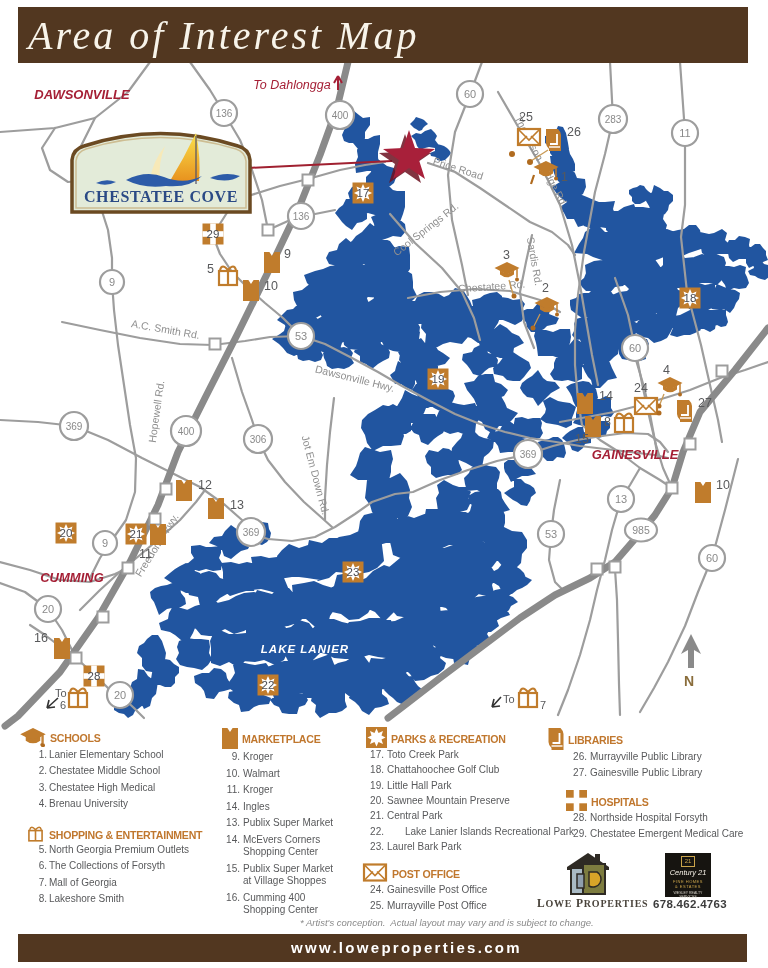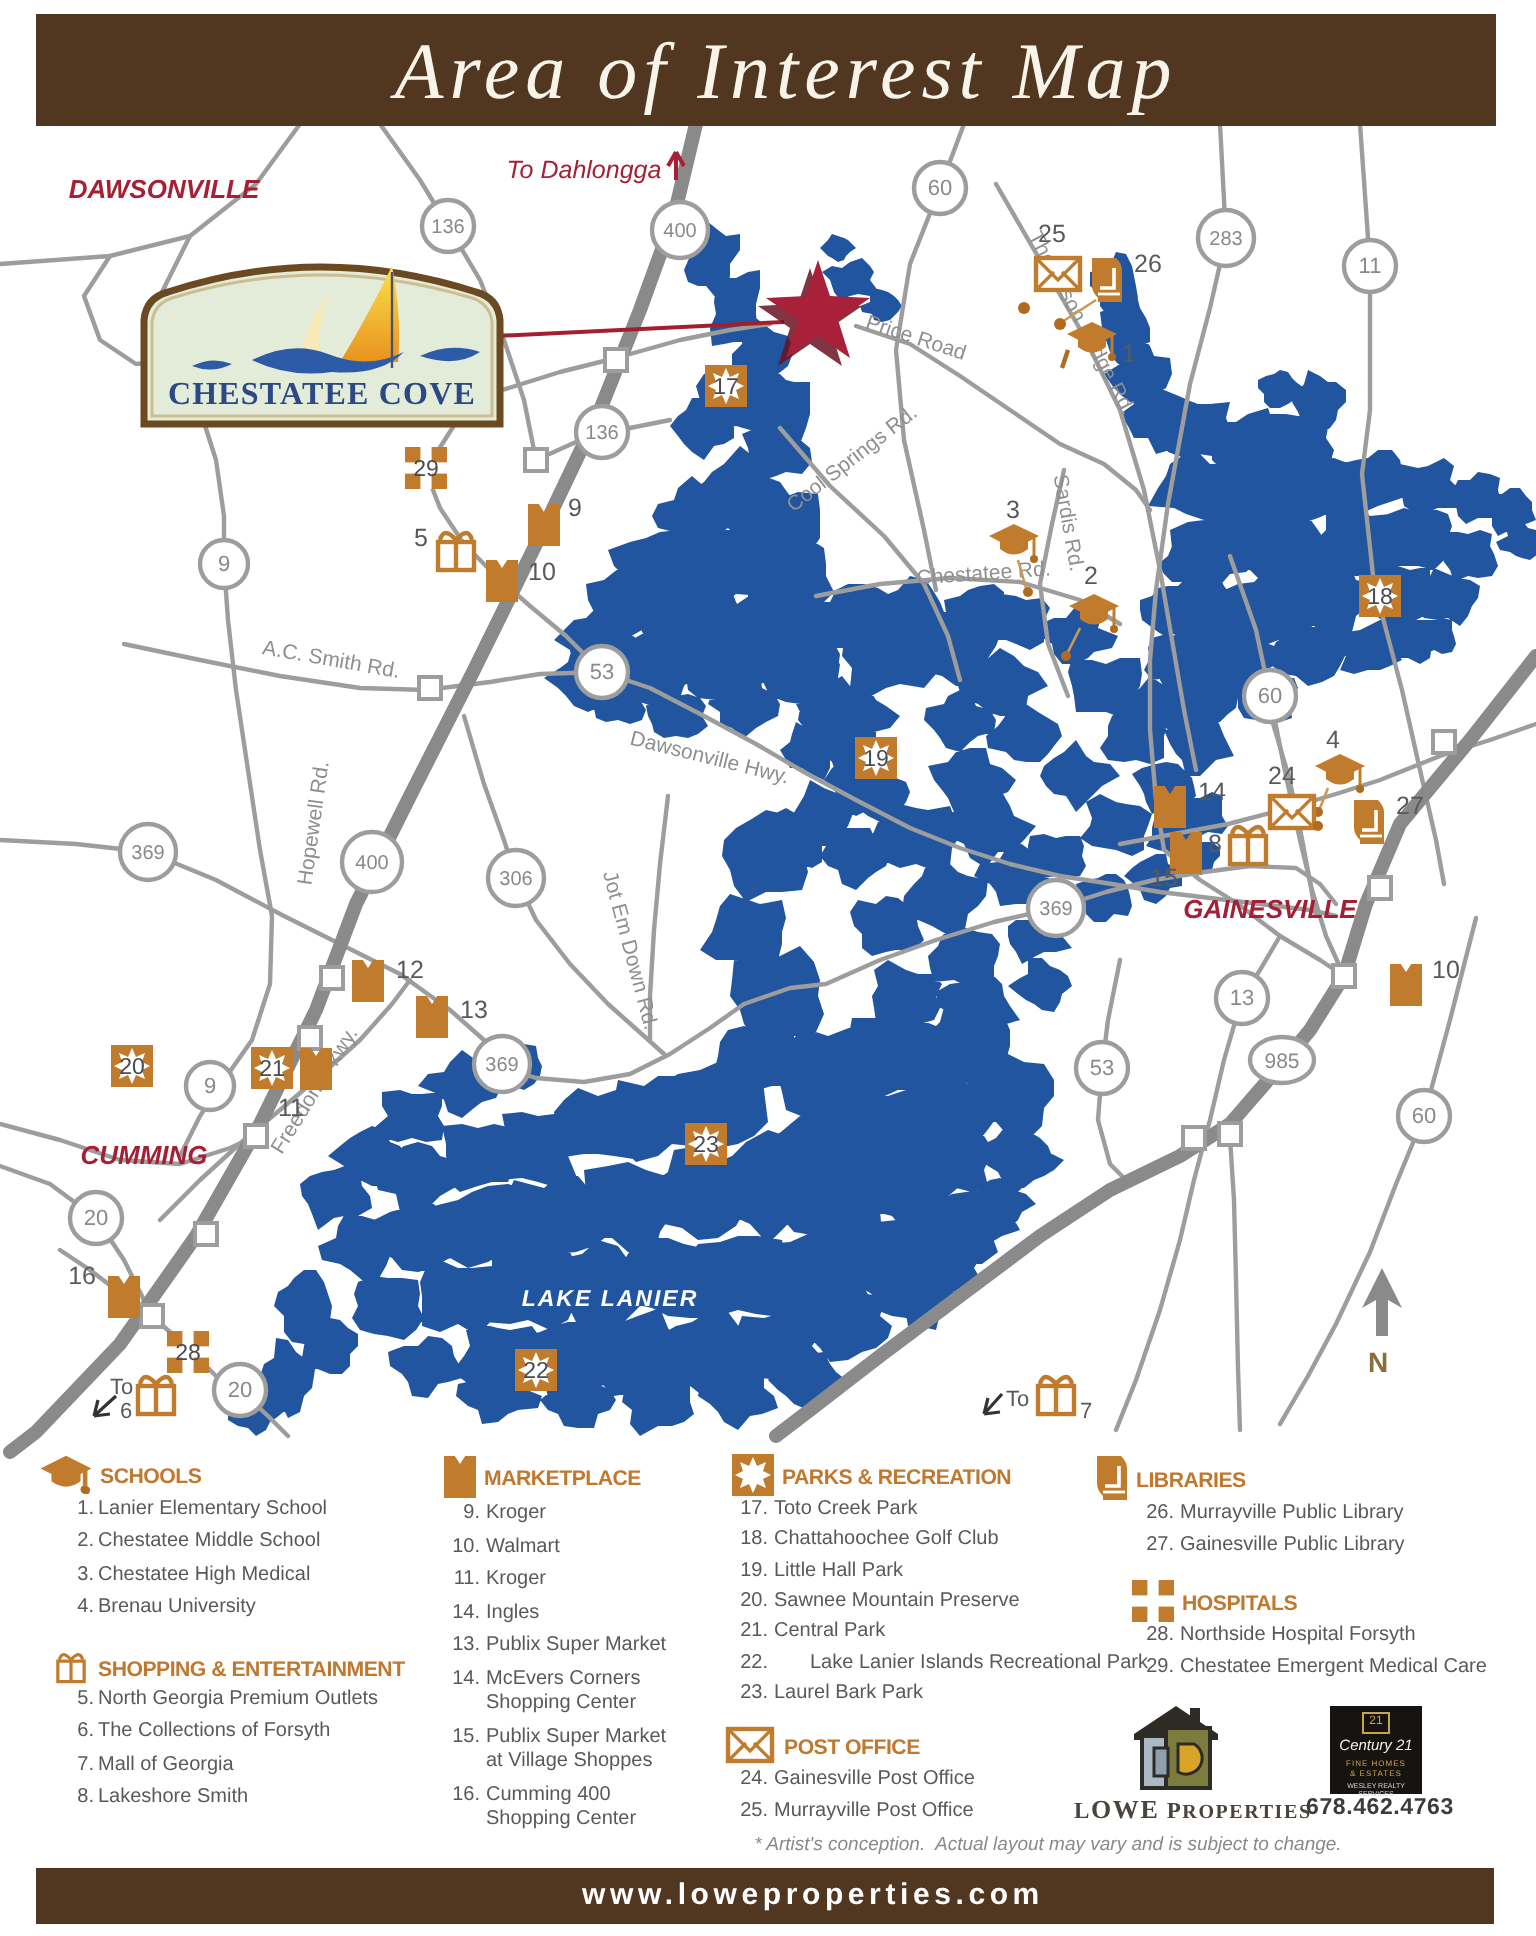--- a/index.html
+++ b/index.html
@@ -406,21 +406,21 @@
 <line x1="196" y1="136" x2="196" y2="184" stroke="#50506a" stroke-width="1.2"></line>
 <path d="M126,180 Q146,170 164,177 Q184,185 202,176 Q190,188 166,186 Q144,189 126,180 Z" fill="#2d5ba8"></path>
 <path d="M210,178 Q225,171 240,176 Q228,184 210,178 Z" fill="#2d5ba8"></path>
 <path d="M96,183 Q106,178 116,182 Q106,187 96,183 Z" fill="#2d5ba8"></path>
 <text x="161" y="202" text-anchor="middle" font-size="16" font-weight="bold" fill="#2b4a85" letter-spacing="0.6" font-family="Liberation Serif,serif">CHESTATEE  COVE</text>
 </g>
 </svg>
 
 <div class="abs" style="left:18px;top:7px;width:730px;height:56px;background:#523720"></div>
 
-<div class="abs" style="left:28px;top:12px;width:730px;text-align:center;font-family:'Liberation Serif',serif;font-style:italic;font-size:40px;color:#f8f4ea;letter-spacing:3px">Area of Interest Map</div>
+<div class="abs" style="left:28px;top:12px;width:730px;font-family:'Liberation Serif',serif;font-style:italic;font-size:40px;color:#f8f4ea;letter-spacing:3px">Area of Interest Map</div>
 
 <div class="abs hdr" style="left:20px;top:727px"><span class="hico"><svg width="26" height="20" viewBox="-14 -11 28 22">
         <use href="#cap"></use>
         <polygon points="-14,-3 0,-10 14,-3 0,4" fill="#c07c2c"></polygon>
         <path d="M-8,-1 L-8,4 Q0,10 8,4 L8,-1 Q0,6 -8,-1Z" fill="#c07c2c"></path>
         <line x1="11" y1="-2" x2="11" y2="7" stroke="#c07c2c" stroke-width="1.6"></line>
         <circle cx="11" cy="9" r="2.2" fill="#b06b1f"></circle>
       </svg></span><span>SCHOOLS</span></div>
 <div class="abs num" style="left:17px;top:749px;width:30px">1.</div>
 <div class="abs itm" style="left:49px;top:749px;width:170px">Lanier Elementary School</div>
@@ -516,27 +516,27 @@
 
 <div class="abs" style="left:567px;top:852px;width:42px;height:44px">
 <svg width="42" height="44" viewBox="0 0 42 44">
 <polygon points="21,1 42,15 42,18 0,18 0,15" fill="#2e2a24"></polygon>
 <rect x="28" y="2" width="5" height="8" fill="#2e2a24"></rect>
 <rect x="4" y="16" width="14" height="26" fill="#a9bac4" stroke="#2e2a24" stroke-width="2"></rect>
 <rect x="16" y="12" width="22" height="30" fill="#7d7c3f" stroke="#2e2a24" stroke-width="2"></rect>
 <path d="M22,20 L30,20 A8,8 0 1 1 22,34 Z" fill="#d8a428" stroke="#2e2a24" stroke-width="1.5"></path>
 <rect x="10" y="22" width="7" height="14" fill="#8f9fae" stroke="#2e2a24" stroke-width="1.5"></rect>
 </svg></div>
-<div class="abs" style="left:537px;top:897px;white-space:nowrap;font-family:'Liberation Serif',serif;font-size:11.5px;letter-spacing:0.8px;color:#4a443c;font-weight:bold">L<span style="font-size:13px">OWE</span> P<span style="font-size:10px">ROPERTIES</span></div>
+<div class="abs" style="left:537px;top:897px;white-space:nowrap;font-family:'Liberation Serif',serif;font-size:11.5px;letter-spacing:0.8px;color:#4a443c;font-weight:bold">L<span style="font-size:10px">OWE</span> P<span style="font-size:10px">ROPERTIES</span></div>
 
 <div class="abs" style="left:665px;top:853px;width:46px;height:44px;background:#161410;text-align:center">
 <div style="margin:3px auto 0;width:12px;height:9px;border:1px solid #caa44a;color:#caa44a;font-size:6px;line-height:8px">21</div>
 <div style="color:#f5f0e6;font-size:7.5px;font-style:italic;margin-top:1px">Century 21</div>
 <div style="color:#caa44a;font-size:4px;letter-spacing:0.5px;margin-top:2px">FINE HOMES<br>&amp; ESTATES</div>
 <div style="color:#d8d4ca;font-size:3.5px;margin-top:2px">WESLEY REALTY SERVICES</div>
 </div>
 
 <div class="abs" style="left:653px;top:898px;font-size:11.5px;font-weight:bold;color:#3c3c3c;letter-spacing:0.3px">678.462.4763</div>
 
-<div class="abs" style="left:300px;top:917px;width:448px;text-align:center;font-size:9.5px;font-style:italic;color:#8a8a8a">* Artist's conception.&nbsp; Actual layout may vary and is subject to change.</div>
+<div class="abs" style="left:300px;top:917px;width:448px;text-align:left;font-size:9.5px;font-style:italic;color:#8a8a8a">* Artist's conception.&nbsp; Actual layout may vary and is subject to change.</div>
 
 <div class="abs" style="left:18px;top:934px;width:729px;height:28px;background:#523720"></div>
 
 <div class="abs" style="left:42px;top:939px;width:729px;text-align:center;color:#fff;font-weight:bold;font-size:15px;letter-spacing:2.3px">www.loweproperties.com</div>
 </body></html>

